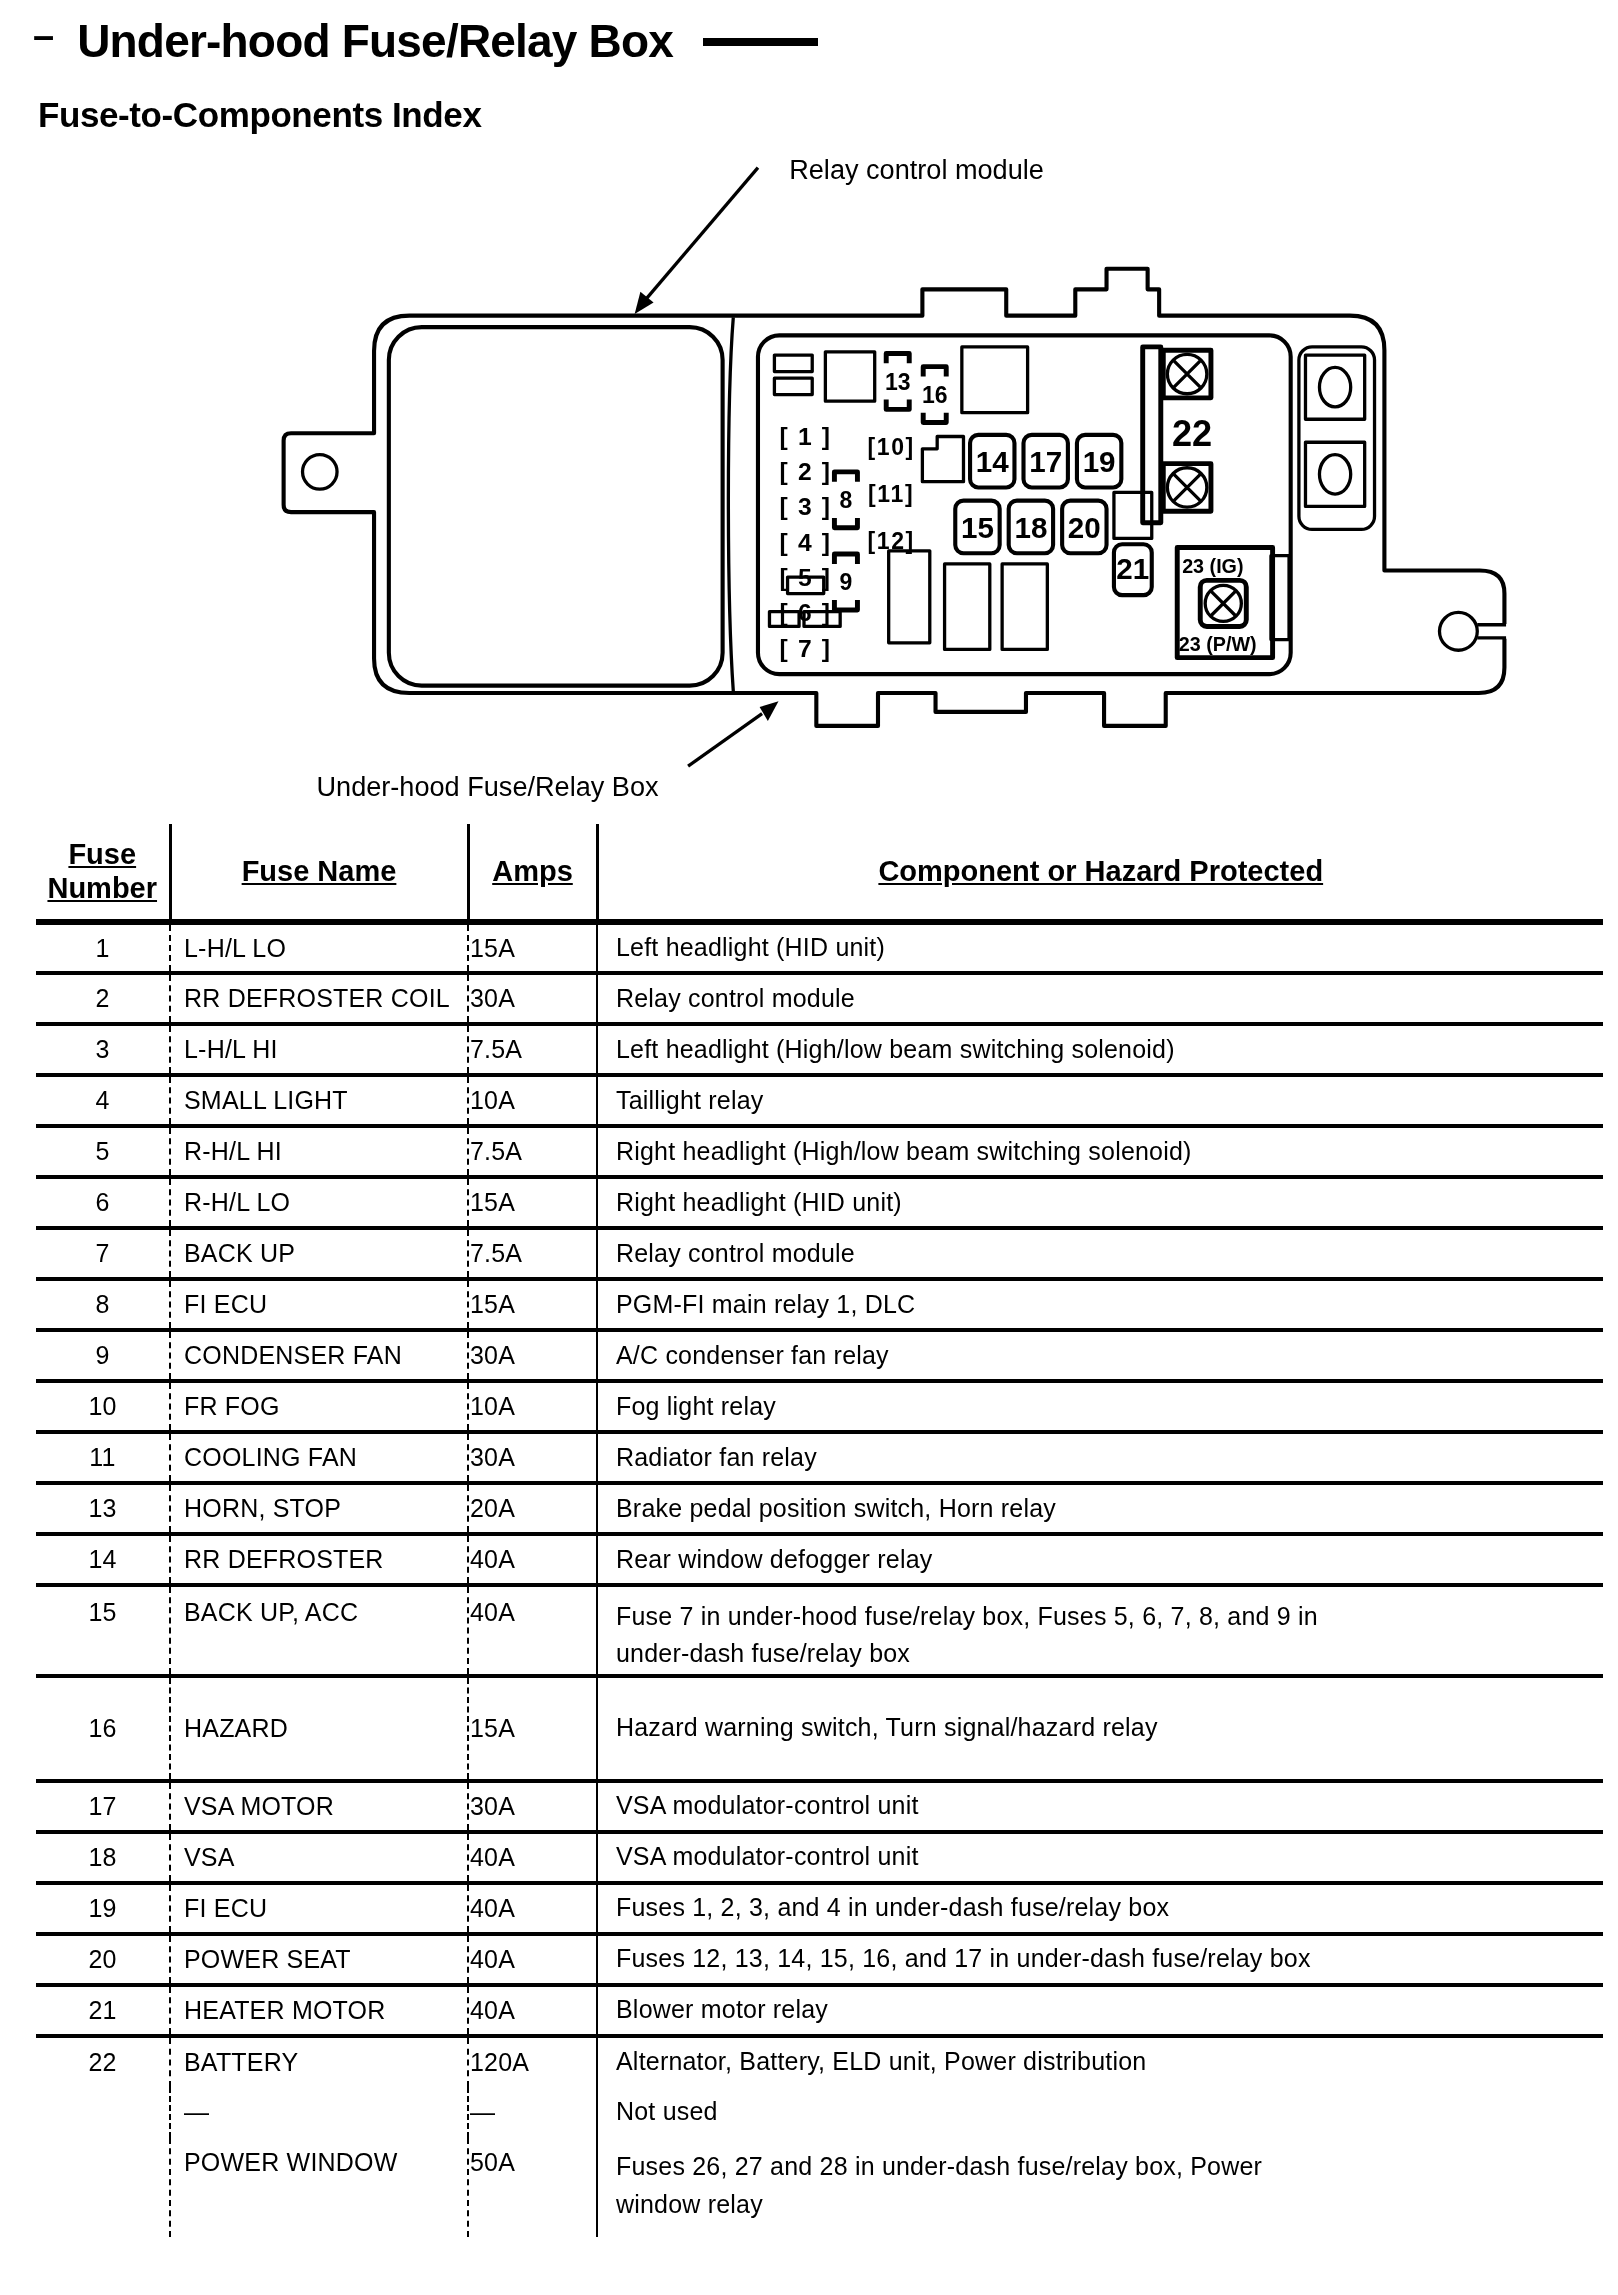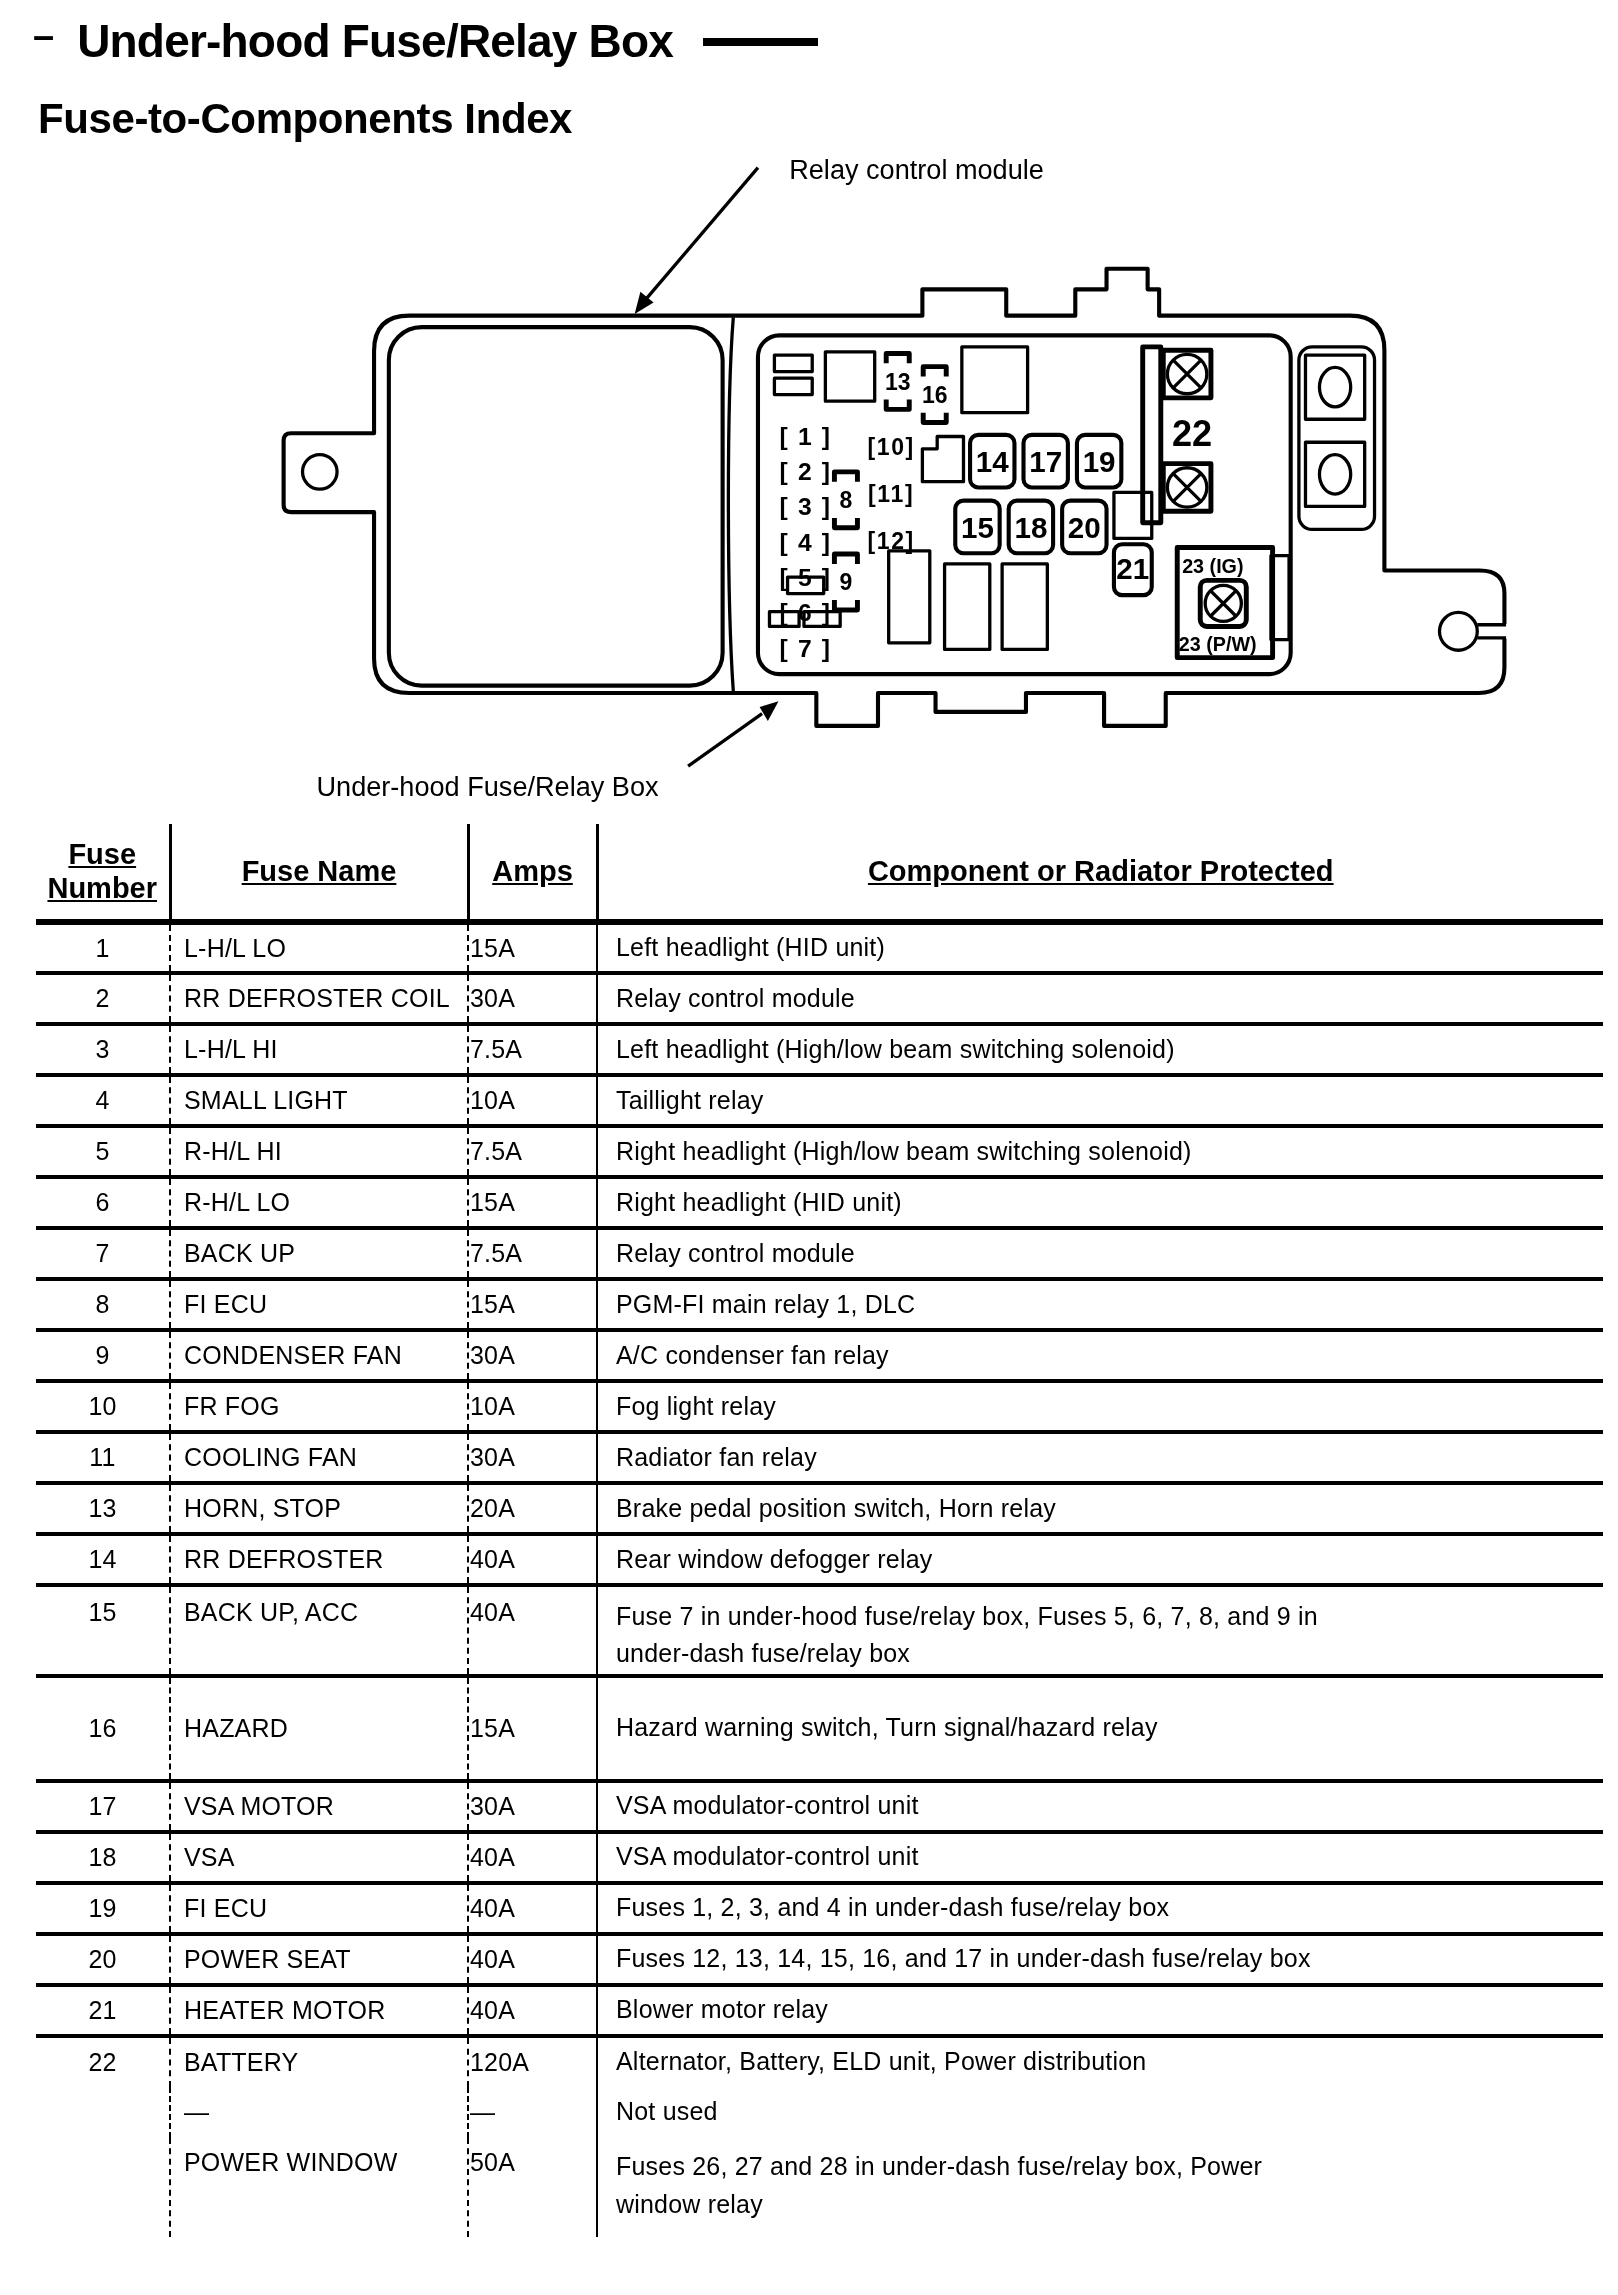--- a/index.html
+++ b/index.html
@@ -5,21 +5,21 @@
   html,body{margin:0;padding:0;}
   body{
     width:1618px;height:2295px;background:#ffffff;position:relative;
     font-family:"Liberation Sans",sans-serif;color:#000;
   }
   
   .titlebar{position:absolute;left:33px;top:18px;display:flex;align-items:center;}
   .title-dash{font-size:38px;font-weight:700;line-height:1;margin-right:23px;transform:translateY(-5px);}
   .page-title{font-size:46px;font-weight:700;letter-spacing:-0.8px;line-height:1;}
   .title-rule{width:115px;height:8.2px;background:#000;margin-left:30px;margin-top:1.6px;}
-  .subtitle{position:absolute;left:38px;top:95px;font-size:42px;font-weight:700;letter-spacing:-0.4px;}
+  .subtitle{position:absolute;left:38px;top:95px;font-size:35px;font-weight:700;letter-spacing:-0.4px;}
 
   
   .diagram{position:absolute;left:240px;top:120px;width:1299px;height:707px;}
   .ln{fill:none;stroke:#000;stroke-width:5;stroke-linejoin:round;}
   .ln4{fill:none;stroke:#000;stroke-width:4;stroke-linejoin:round;}
   .lnb{fill:none;stroke:#000;stroke-width:6;stroke-linejoin:round;}
   .arrow{stroke:#000;stroke-width:4;}
   svg text{fill:#000;}
   .t-label{font-family:"Liberation Sans",sans-serif;font-size:33px;}
   .t-b30{font-family:"Liberation Sans",sans-serif;font-size:30px;font-weight:700;letter-spacing:2px;}
@@ -175,21 +175,21 @@
     <col style="width:134px">
       <col style="width:298px">
       <col style="width:129px">
       <col style="width:1006px">
   </colgroup>
   <thead>
     <tr>
       <th>Fuse Number</th>
       <th>Fuse Name</th>
       <th>Amps</th>
-      <th>Component or Radiator Protected</th>
+      <th>Component or Hazard Protected</th>
     </tr>
   </thead>
   <tbody>
       <tr>
     <td>1</td>
     <td>L-H/L LO</td>
     <td>15A</td>
     <td>Left headlight (HID unit)</td>
   </tr>
       <tr>

